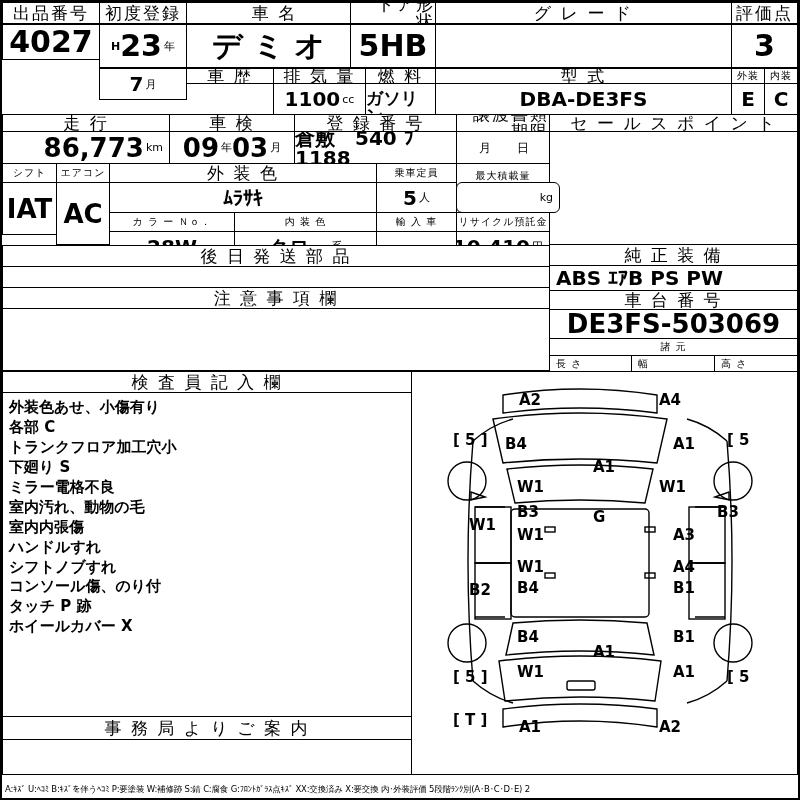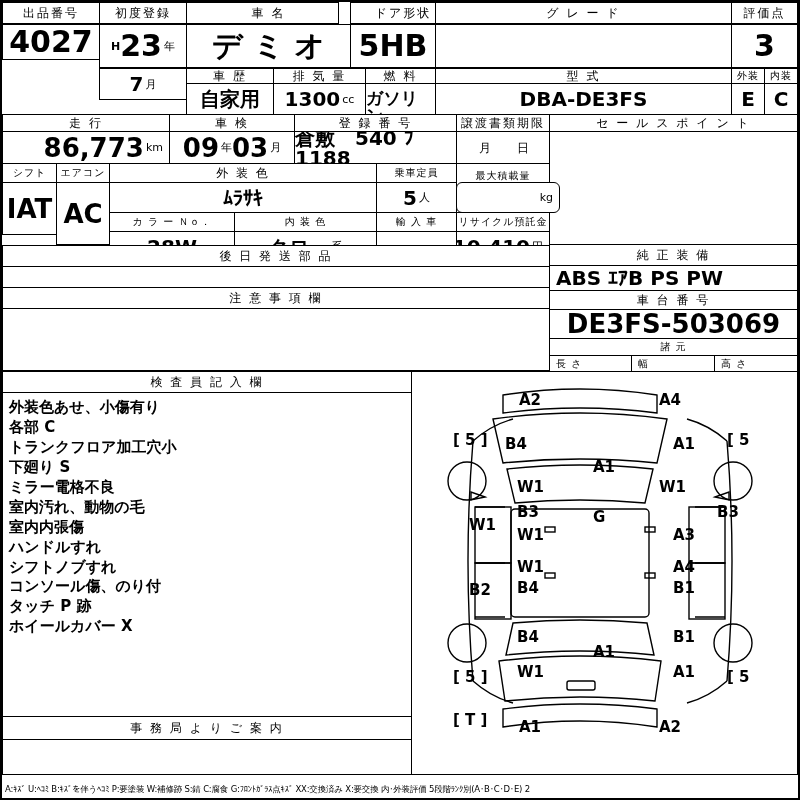--- a/index.html
+++ b/index.html
@@ -23,21 +23,21 @@
   .c {
     position: absolute;
     border: 1px solid #000;
     display: flex;
     align-items: center;
     justify-content: center;
     overflow: hidden;
     line-height: 1;
     background: #fff;
   }
-  .lbl { font-size: 12px; letter-spacing: 2px; text-align: right; }
+  .lbl { font-size: 17px; letter-spacing: 2px; text-align: right; }
   .lbl-sm { font-size: 10px; letter-spacing: 1px; }
   .val { font-size: 20px; font-weight: bold; }
   .val-lg { font-size: 26px; font-weight: bold; }
   .val-xl { font-size: 30px; font-weight: bold; }
   .val-md { font-size: 17px; font-weight: bold; }
   .unit { font-size: 11px; font-weight: normal; margin-left: 2px; letter-spacing: 0; }
   .sup { font-size: 11px; font-weight: bold; vertical-align: top; }
   .left { justify-content: flex-start; padding-left: 6px; }
   .right { justify-content: flex-end; padding-right: 6px; }
 
@@ -77,38 +77,37 @@
   <div class="c" style="left:97px;top:22px;width:88px;height:44px;">
     <span class="sup">H</span>
       <span class="val-xl">23</span>
       <span class="unit">年</span>
   </div>
   <div class="c" style="left:97px;top:66px;width:88px;height:32px;">
     <span class="val">7</span>
       <span class="unit">月</span>
   </div>
 
-  <div class="c lbl" style="left:184px;top:0;width:153px;height:22px;padding-left:12px;">車 名</div>
+  <div class="c lbl" style="left:184px;top:0;width:165px;height:22px;padding-left:12px;">車 名</div>
   <div class="c val-xl" style="left:184px;top:22px;width:165px;height:44px;">デ ミ オ</div>
 
   <div class="c lbl" style="left:348px;top:0;width:86px;height:22px;padding-left:20px;">ドア形状</div>
   <div class="c val-xl" style="left:348px;top:22px;width:86px;height:44px;">5HB</div>
 
   <div class="c lbl" style="left:433px;top:0;width:297px;height:22px;">グ レ ー ド</div>
   <div class="c val-lg" style="left:433px;top:22px;width:297px;height:44px;"></div>
 
   <div class="c lbl" style="left:729px;top:0;width:67px;height:22px;">評価点</div>
   <div class="c val-xl" style="left:729px;top:22px;width:67px;height:44px;">3</div>
 
   <div class="c lbl" style="left:184px;top:66px;width:88px;height:16px;">車 歴</div>
-  <div class="c val" style="left:184px;top:81px;width:88px;height:32px;">自家用</div>
 
   <div class="c lbl" style="left:271px;top:66px;width:93px;height:16px;">排 気 量</div>
   <div class="c" style="left:271px;top:81px;width:93px;height:32px;">
-    <span class="val">1300</span>
+    <span class="val">1100</span>
       <span class="unit">cc</span>
   </div>
 
   <div class="c lbl" style="left:363px;top:66px;width:71px;height:16px;">燃 料</div>
   <div class="c val-md" style="left:363px;top:81px;width:71px;height:48px;">ガソリン</div>
 
   <div class="c lbl" style="left:433px;top:66px;width:297px;height:16px;">型 式</div>
   <div class="c val" style="left:433px;top:81px;width:297px;height:32px;">DBA-DE3FS</div>
 
   <div class="c lbl-sm" style="left:729px;top:66px;width:34px;height:16px;">外装</div>

